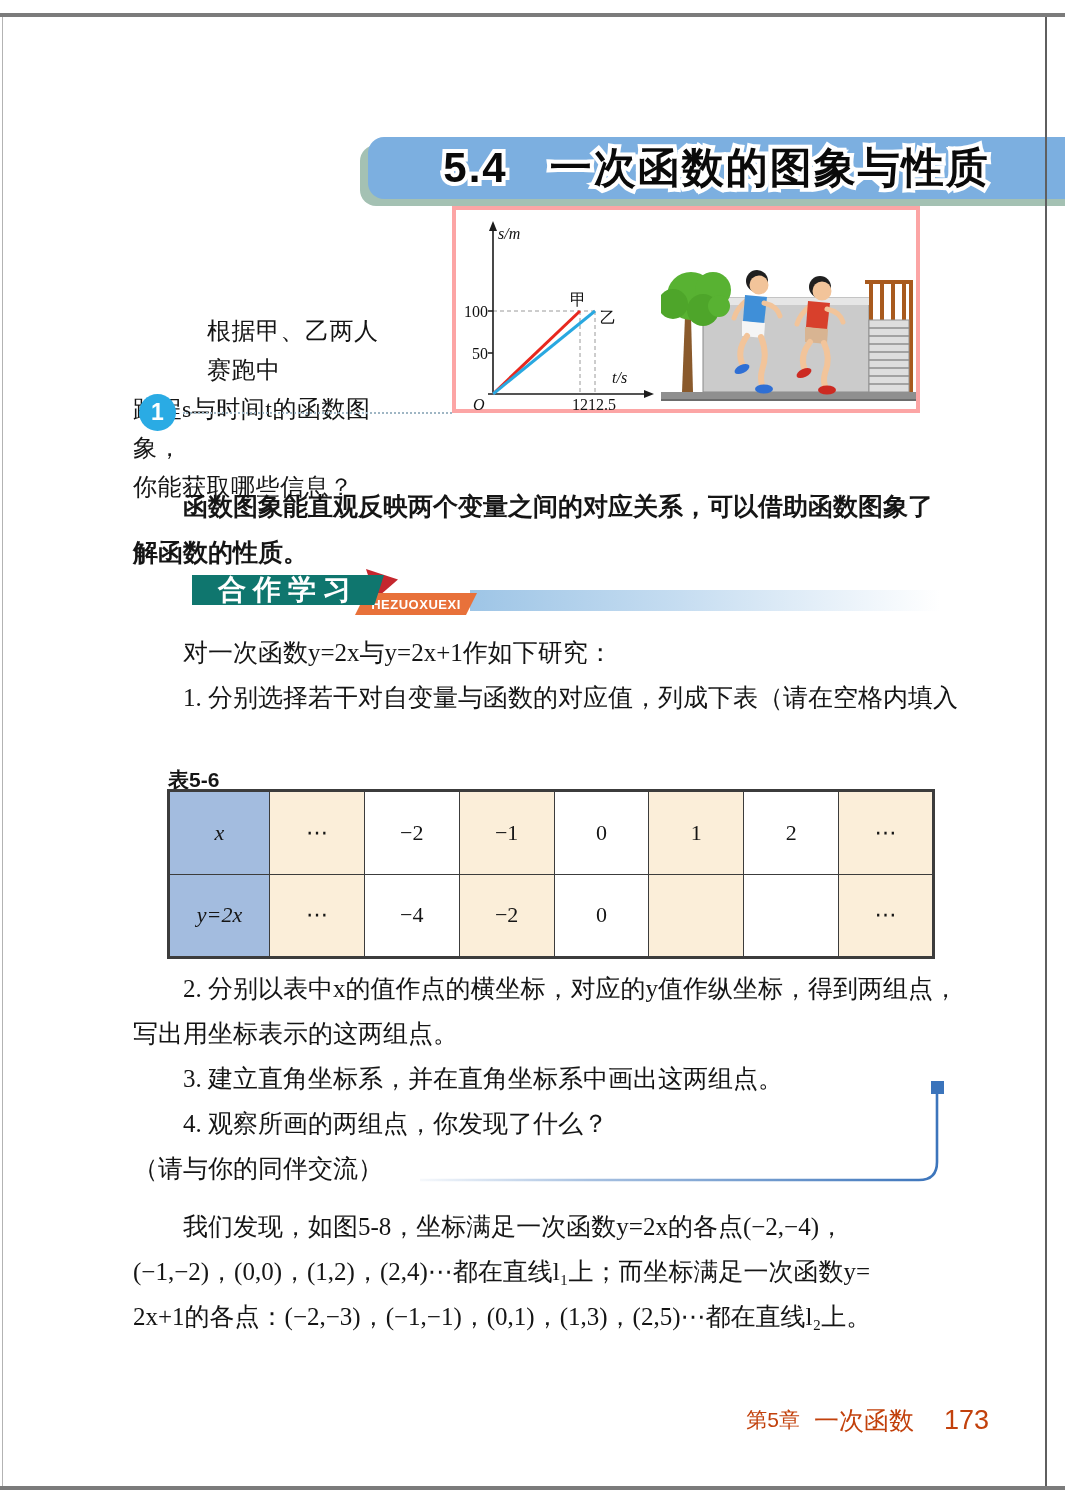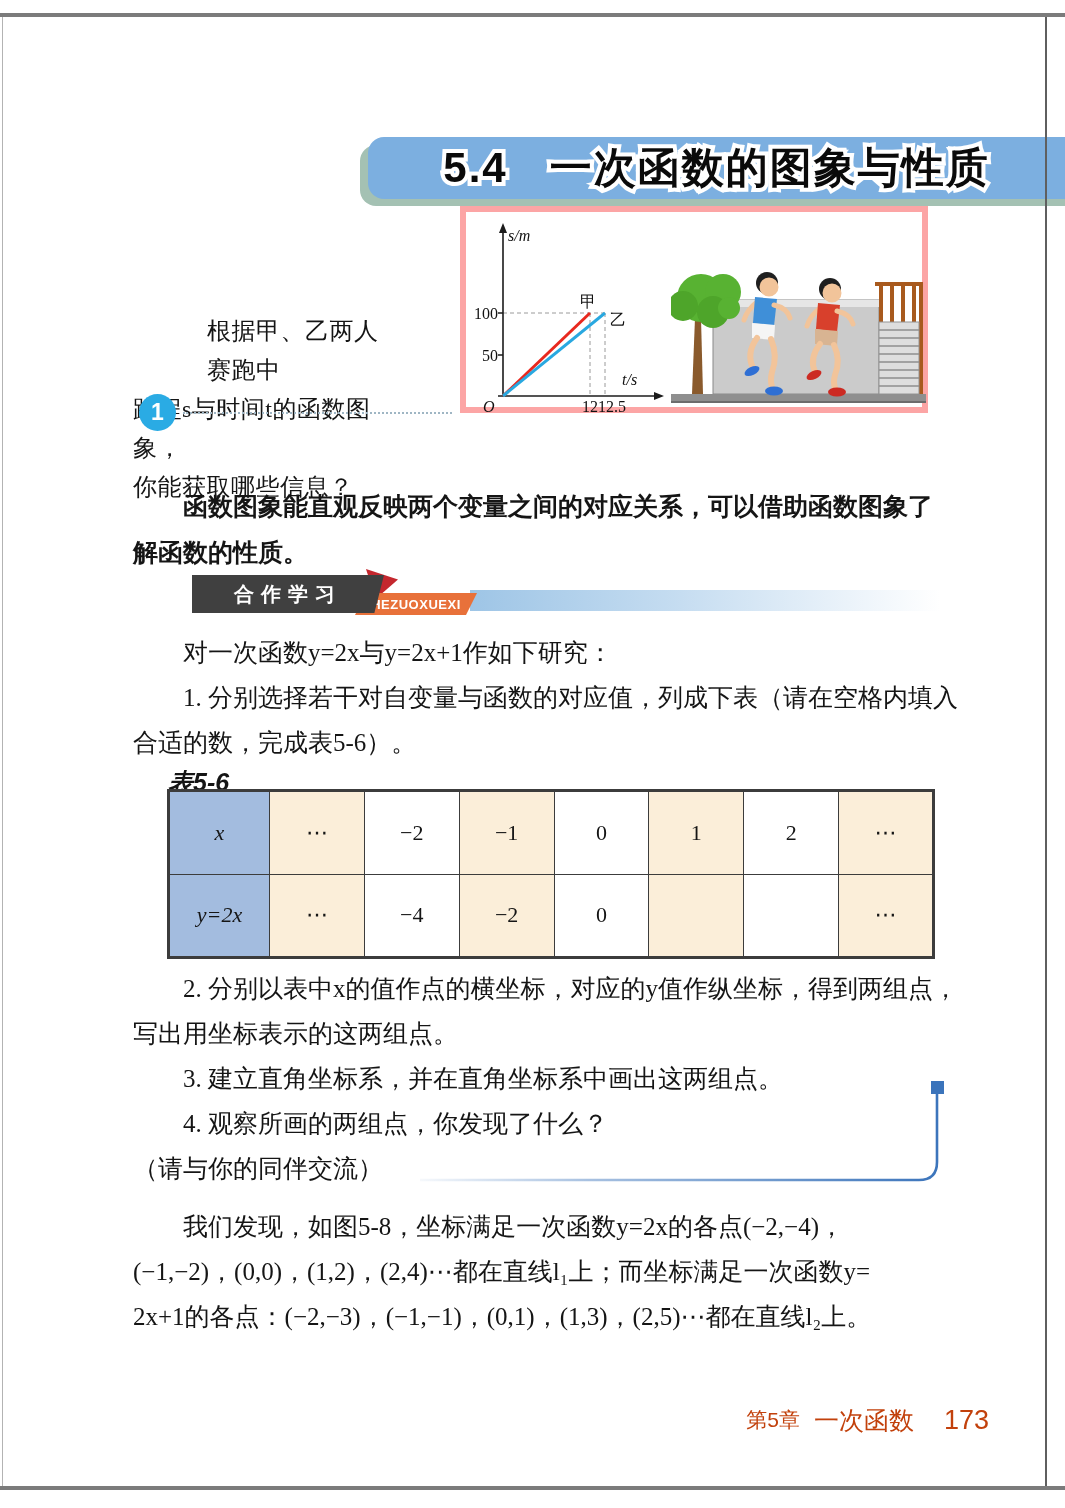--- a/index.html
+++ b/index.html
@@ -33,21 +33,21 @@
   .banner-line .gap{display:inline-block;width:42px;}
   .banner-line.stroke-layer{
     color:#fff;-webkit-text-stroke:8px #ffffff;
     text-shadow:0 0 3px #fff,2px 2px 0 #fff,-2px -2px 0 #fff,2px -2px 0 #fff,-2px 2px 0 #fff;
   }
   .banner-line.fill-layer{color:#0a0a0a;}
 
   
   #graph-panel{
     position:absolute;left:452px;top:206px;width:468px;height:207px;
-    background:#fff;border:6px solid #fca5a5;box-sizing:border-box;z-index:6;margin-left:8px;
+    background:#fff;border:4px solid #fca5a5;box-sizing:border-box;z-index:6;
   }
   #graph-svg{position:absolute;left:4px;top:1px;}
   #illustration-svg{position:absolute;left:205px;top:48px;}
   .axis-label{font-family:"Liberation Serif",serif;font-style:italic;font-size:16px;fill:#111;}
   .tick-label{font-family:"Liberation Serif",serif;font-size:16px;fill:#111;}
   .runner-label{font-family:"Liberation Sans",sans-serif;font-size:16px;fill:#111;}
 
   
   #side-note{
     position:absolute;left:133px;top:312px;width:246px;
@@ -82,30 +82,30 @@
     position:absolute;left:366px;top:569px;width:32px;height:30px;background:#c4272e;
     clip-path:polygon(0 0,100% 35%,30% 100%);z-index:4;
   }
   #coop-orange{
     position:absolute;left:355px;top:593px;width:122px;height:22px;background:#e8713a;
     clip-path:polygon(9% 0,100% 0,91% 100%,0 100%);
     display:flex;align-items:center;justify-content:center;z-index:5;
     font-family:"Liberation Sans",sans-serif;font-weight:bold;font-size:13px;color:#fff;letter-spacing:.5px;
   }
   #coop-blue{
-    position:absolute;left:192px;top:575px;width:192px;height:38px;background:#404040;
+    position:absolute;left:192px;top:575px;width:192px;height:30px;background:#0f766e;
     clip-path:polygon(0 0,100% 0,95% 100%,0 100%);
     display:flex;align-items:center;justify-content:center;z-index:6;
-    font-family:"Liberation Sans",sans-serif;font-weight:bold;font-size:20px;color:#fff;letter-spacing:7px;
+    font-family:"Liberation Sans",sans-serif;font-weight:bold;font-size:28px;color:#fff;letter-spacing:7px;
   }
 
   
   #table-caption{
     position:absolute;left:168px;top:766px;
-    font-family:"Liberation Sans",sans-serif;font-weight:bold;font-size:25px;font-style:italic;
+    font-family:"Liberation Sans",sans-serif;font-weight:bold;font-size:21px;
   }
   #value-table{
     position:absolute;left:167px;top:789px;width:768px;height:170px;
     border-collapse:collapse;table-layout:fixed;
     font-size:22px;
   }
   #value-table td{
     border:1.5px solid #3c3c3c;text-align:center;vertical-align:middle;
     background:#ffffff;height:56px;padding:0;
   }
@@ -249,21 +249,20 @@
   <div id="coop-orange">
     <span>HEZUOXUEXI</span>
   </div>
   <div id="coop-blue">
     <span>合作学习</span>
   </div>
 
   <div id="activity-text" class="para">
     <div class="line indent">对一次函数y=2x与y=2x+1作如下研究：</div>
     <div class="line indent">1. 分别选择若干对自变量与函数的对应值，列成下表（请在空格内填入</div>
-    <div class="line">合适的数，完成表5-6）。</div>
   </div>
 
   <div id="table-caption">表5-6</div>
   <table id="value-table">
     <colgroup>
       <col style="width:101px">
         <col>
         <col>
         <col>
         <col>

